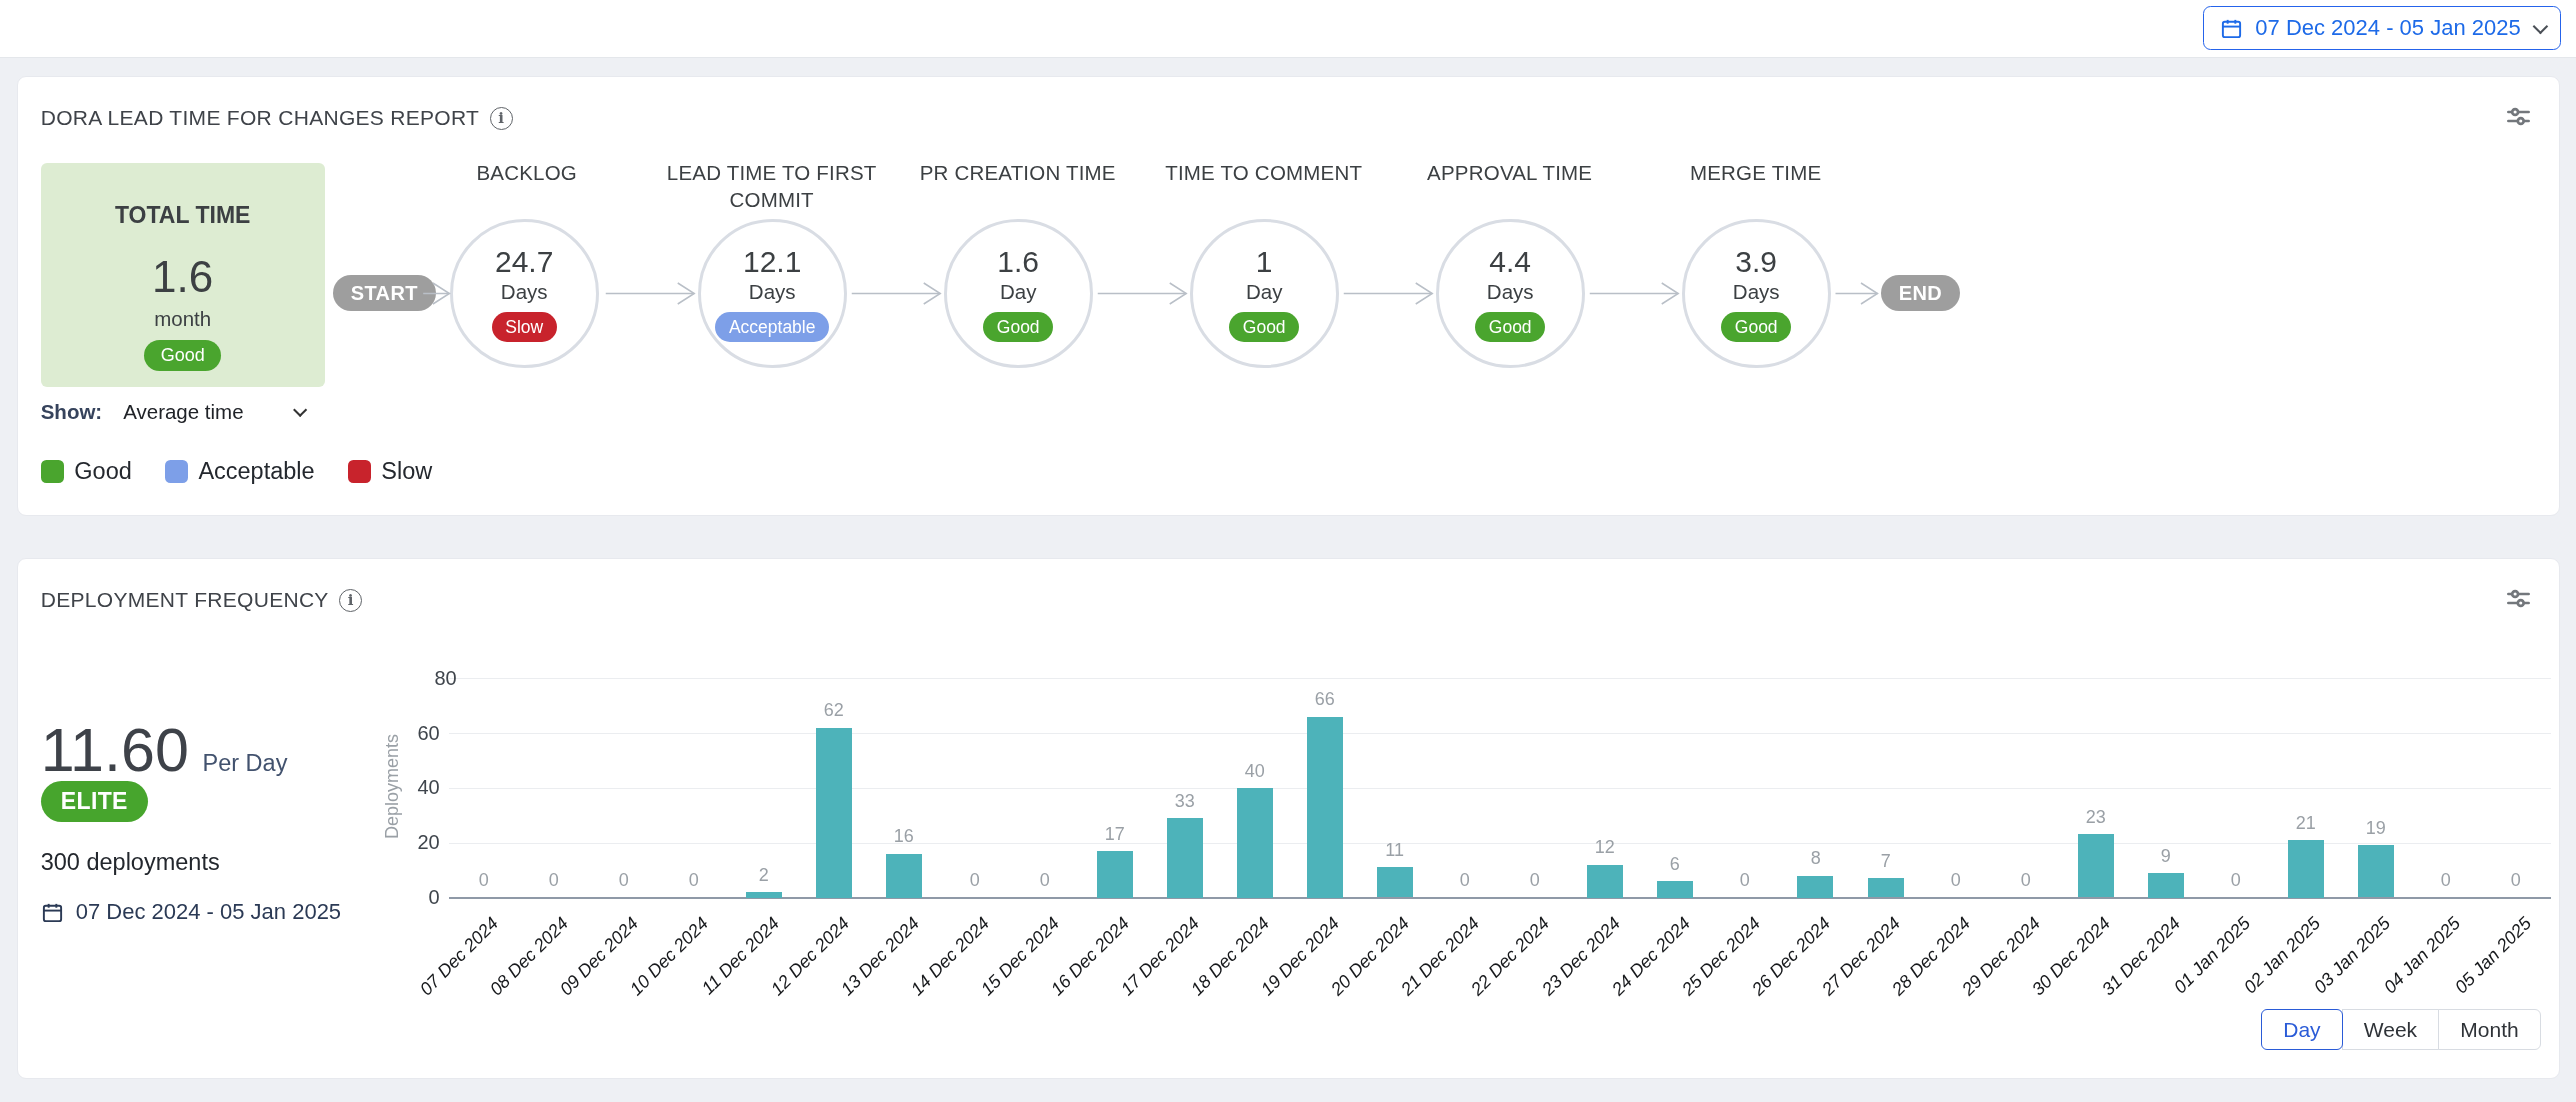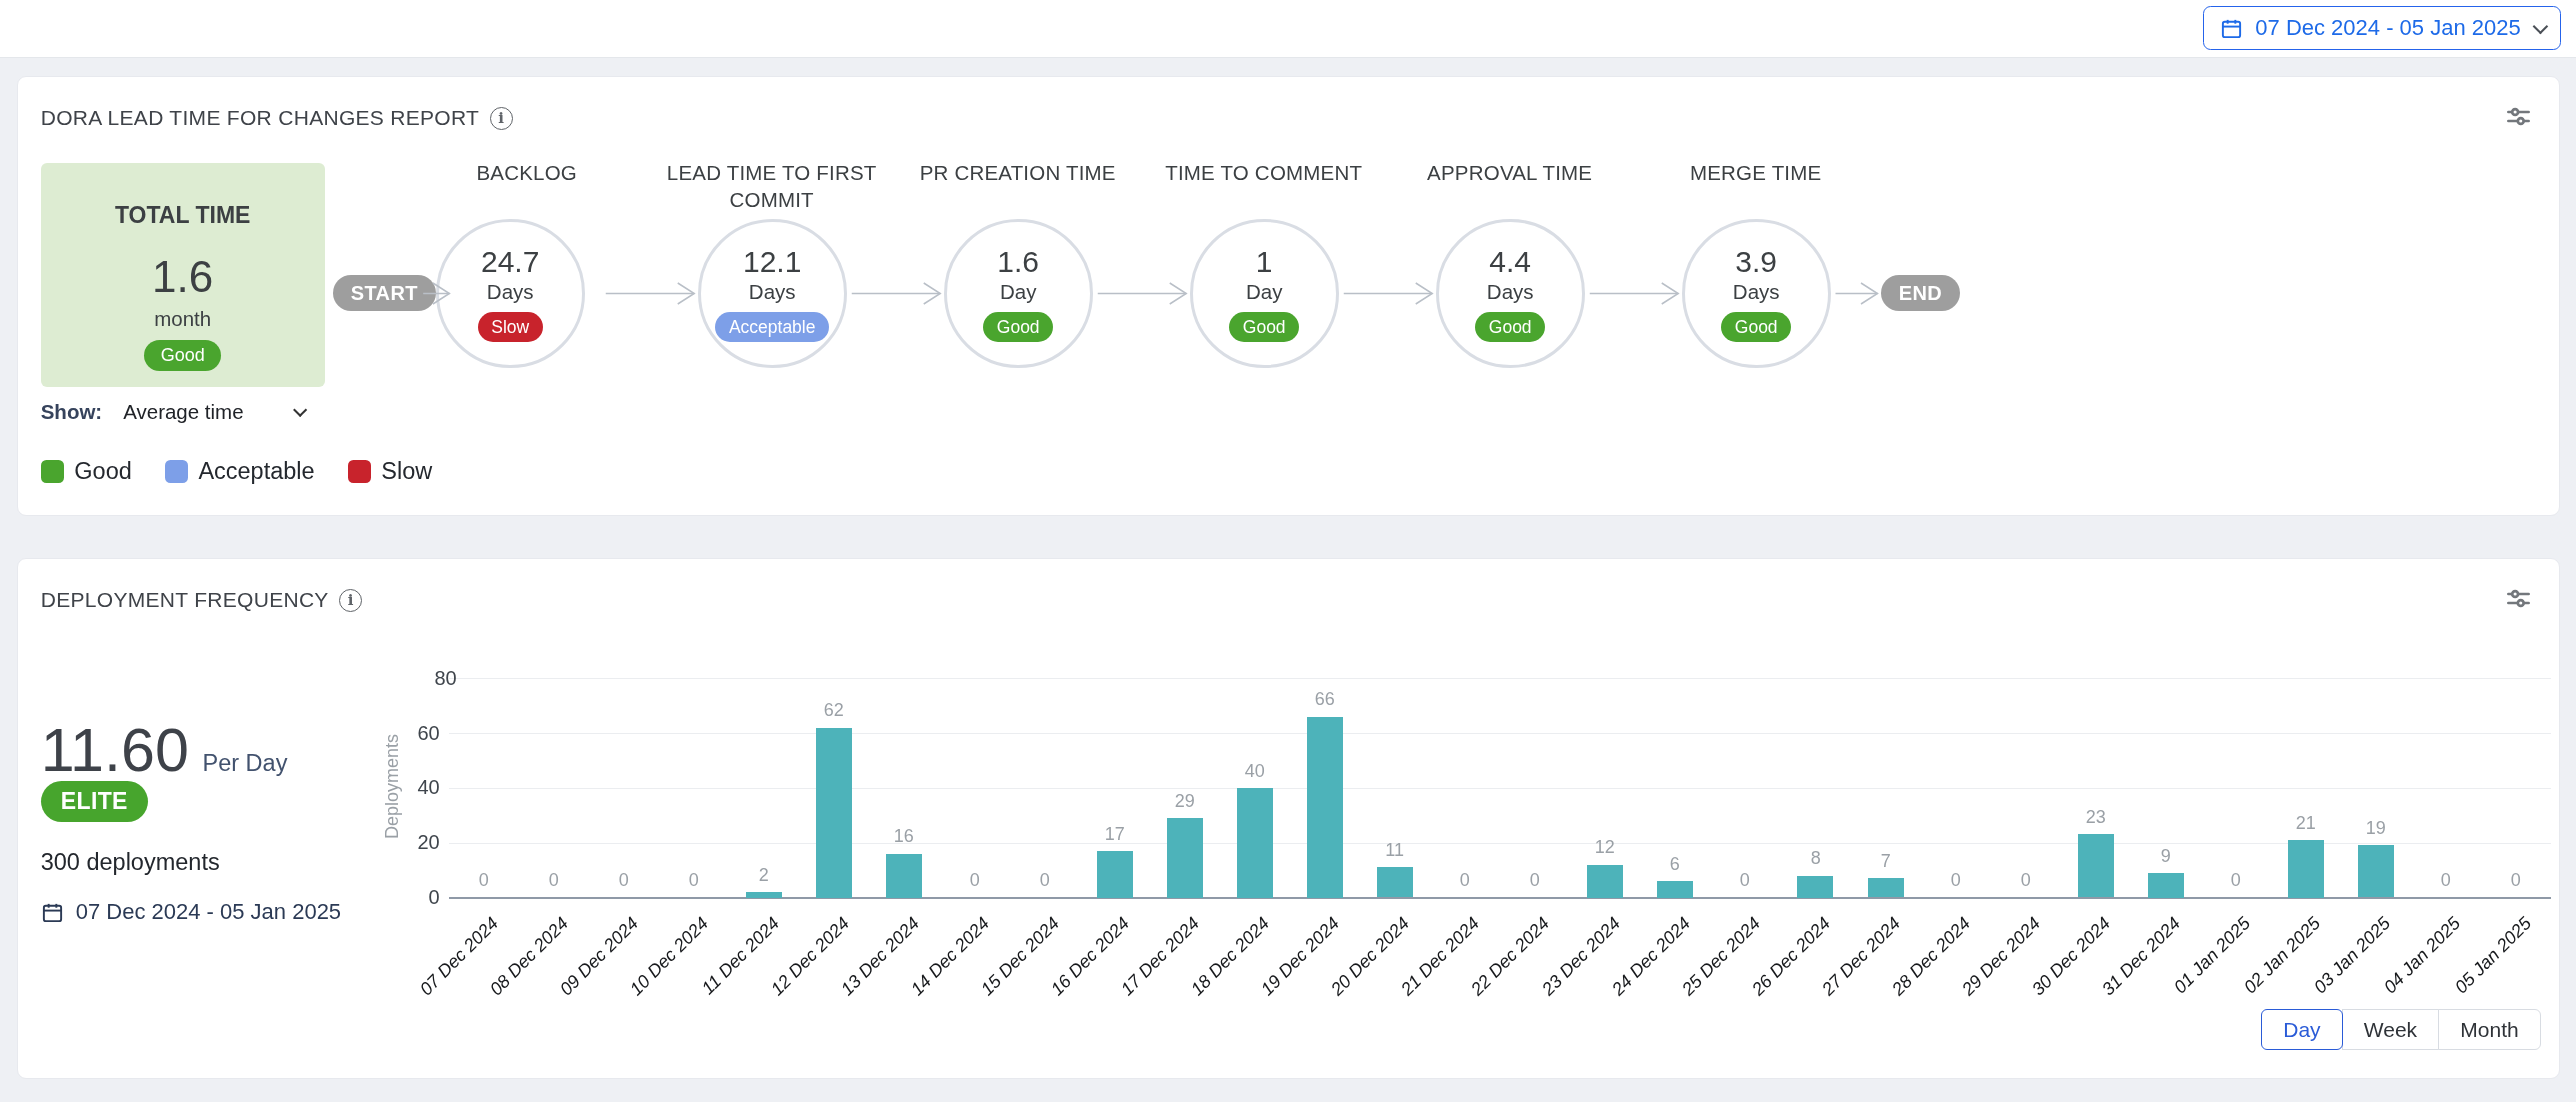--- a/index.html
+++ b/index.html
@@ -134,21 +134,21 @@
       </div>
       <div class="item">
         <span class="sw" style="background: rgb(200, 35, 44);"></span>
         <span>Slow</span>
       </div>
     </div>
 
   <div id="pipeline">
       <div class="endpoint" style="left: 315px;">START</div>
       <div class="node-label" style="left: 386px;">BACKLOG</div>
-      <div class="node" style="left: 418px;">
+      <div class="node" style="left: 432px;">
         <div class="n-value">24.7</div>
         <div class="n-unit">Days</div>
         <span class="pill slow">Slow</span>
       </div>
       <div class="node-label" style="left: 631px;">LEAD TIME TO FIRST COMMIT</div>
       <div class="node" style="left: 680px;">
         <div class="n-value">12.1</div>
         <div class="n-unit">Days</div>
         <span class="pill acceptable">Acceptable</span>
       </div>
@@ -266,21 +266,21 @@
       <div class="bar-val" style="left: 852px; top: 267px;">16</div>
       <div class="xlabel" style="left: 770px; top: 354px;">13 Dec 2024</div>
       <div class="bar-val" style="left: 923px; top: 311px;">0</div>
       <div class="xlabel" style="left: 840px; top: 354px;">14 Dec 2024</div>
       <div class="bar-val" style="left: 993px; top: 311px;">0</div>
       <div class="xlabel" style="left: 910px; top: 354px;">15 Dec 2024</div>
       <div class="bar" style="left: 1079px; width: 36px; top: 292px; height: 47px; background: rgb(77, 179, 186);"></div>
       <div class="bar-val" style="left: 1063px; top: 265px;">17</div>
       <div class="xlabel" style="left: 980px; top: 354px;">16 Dec 2024</div>
       <div class="bar" style="left: 1149px; width: 36px; top: 259px; height: 80px; background: rgb(77, 179, 186);"></div>
-      <div class="bar-val" style="left: 1133px; top: 232px;">29</div>
+      <div class="bar-val" style="left: 1133px; top: 232px;">33</div>
       <div class="xlabel" style="left: 1050px; top: 354px;">17 Dec 2024</div>
       <div class="bar" style="left: 1219px; width: 36px; top: 229px; height: 110px; background: rgb(77, 179, 186);"></div>
       <div class="bar-val" style="left: 1203px; top: 202px;">40</div>
       <div class="xlabel" style="left: 1120px; top: 354px;">18 Dec 2024</div>
       <div class="bar" style="left: 1289px; width: 36px; top: 158px; height: 181px; background: rgb(77, 179, 186);"></div>
       <div class="bar-val" style="left: 1273px; top: 130px;">66</div>
       <div class="xlabel" style="left: 1190px; top: 354px;">19 Dec 2024</div>
       <div class="bar" style="left: 1359px; width: 36px; top: 308px; height: 30px; background: rgb(77, 179, 186);"></div>
       <div class="bar-val" style="left: 1343px; top: 281px;">11</div>
       <div class="xlabel" style="left: 1260px; top: 354px;">20 Dec 2024</div>

